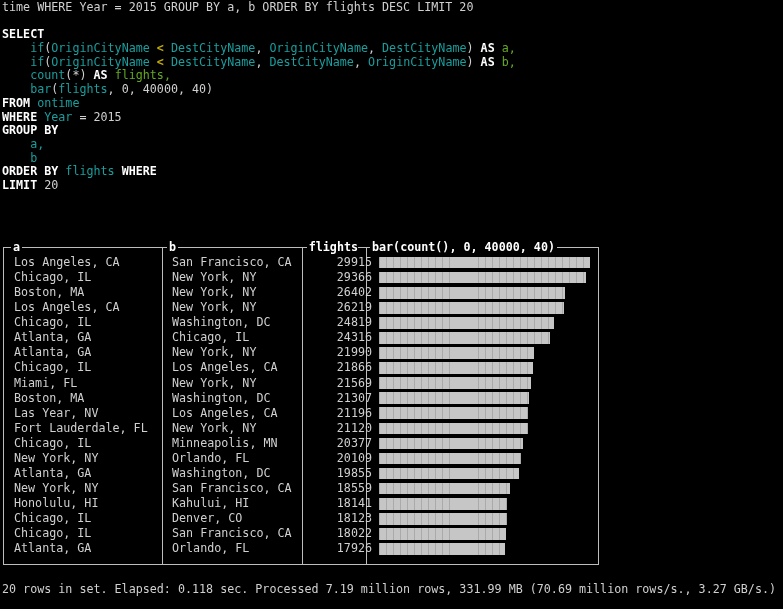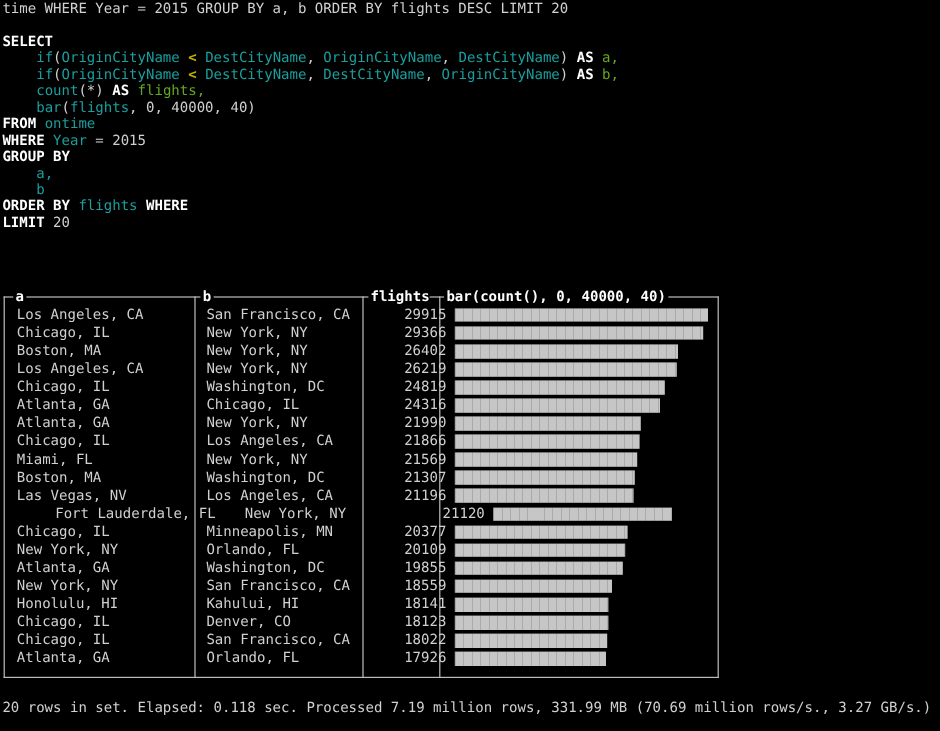--- a/index.html
+++ b/index.html
@@ -127,26 +127,26 @@
           <span class="cell cell-f">21569</span>
           <div class="bar" style="width: 152px;"></div>
         </div>
         <div class="trow" style="top: 135.63px;">
           <span class="cell cell-a">Boston, MA</span>
           <span class="cell cell-b">Washington, DC</span>
           <span class="cell cell-f">21307</span>
           <div class="bar" style="width: 150.2px;"></div>
         </div>
         <div class="trow" style="top: 150.7px;">
-          <span class="cell cell-a">Las Vegas, NV</span>
+          <span class="cell cell-a">Las Year, NV</span>
           <span class="cell cell-b">Los Angeles, CA</span>
           <span class="cell cell-f">21196</span>
           <div class="bar" style="width: 149.4px;"></div>
         </div>
-        <div class="trow" style="top: 165.77px; margin-left: 32px;">
+        <div class="trow" style="top: 165.77px;">
           <span class="cell cell-a">Fort Lauderdale, FL</span>
           <span class="cell cell-b">New York, NY</span>
           <span class="cell cell-f">21120</span>
           <div class="bar" style="width: 148.8px;"></div>
         </div>
         <div class="trow" style="top: 180.84px;">
           <span class="cell cell-a">Chicago, IL</span>
           <span class="cell cell-b">Minneapolis, MN</span>
           <span class="cell cell-f">20377</span>
           <div class="bar" style="width: 143.6px;"></div>

